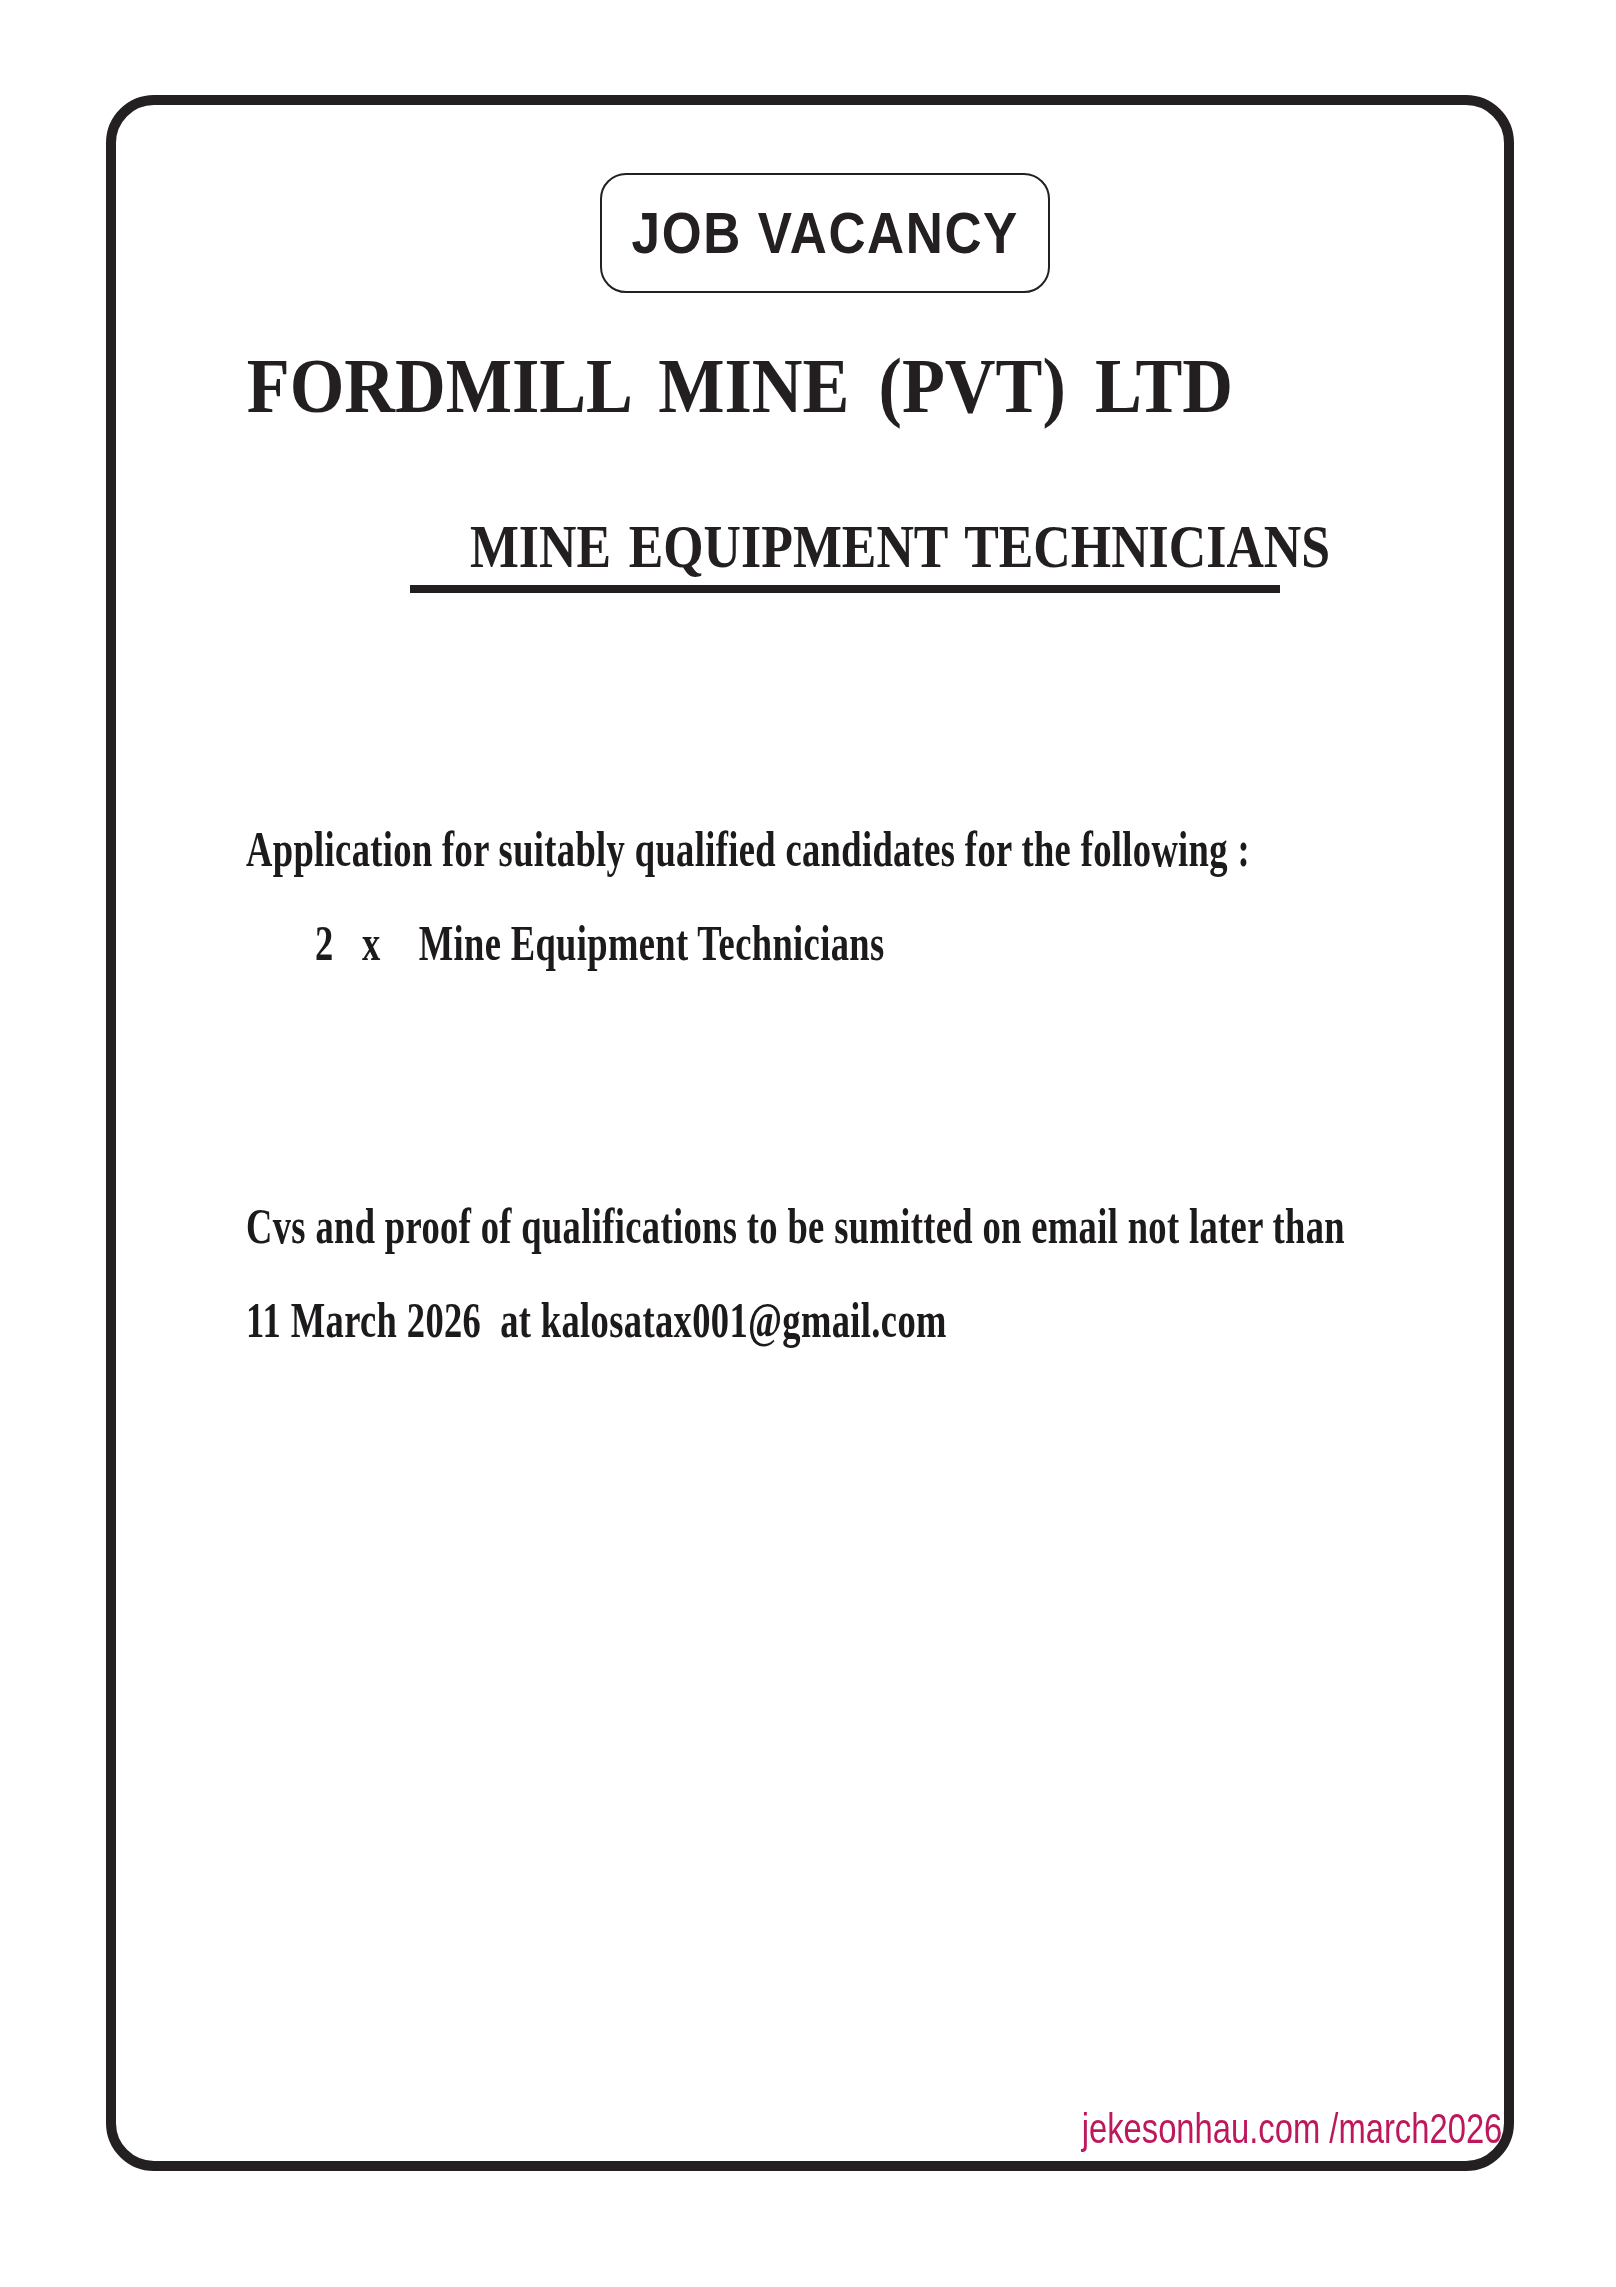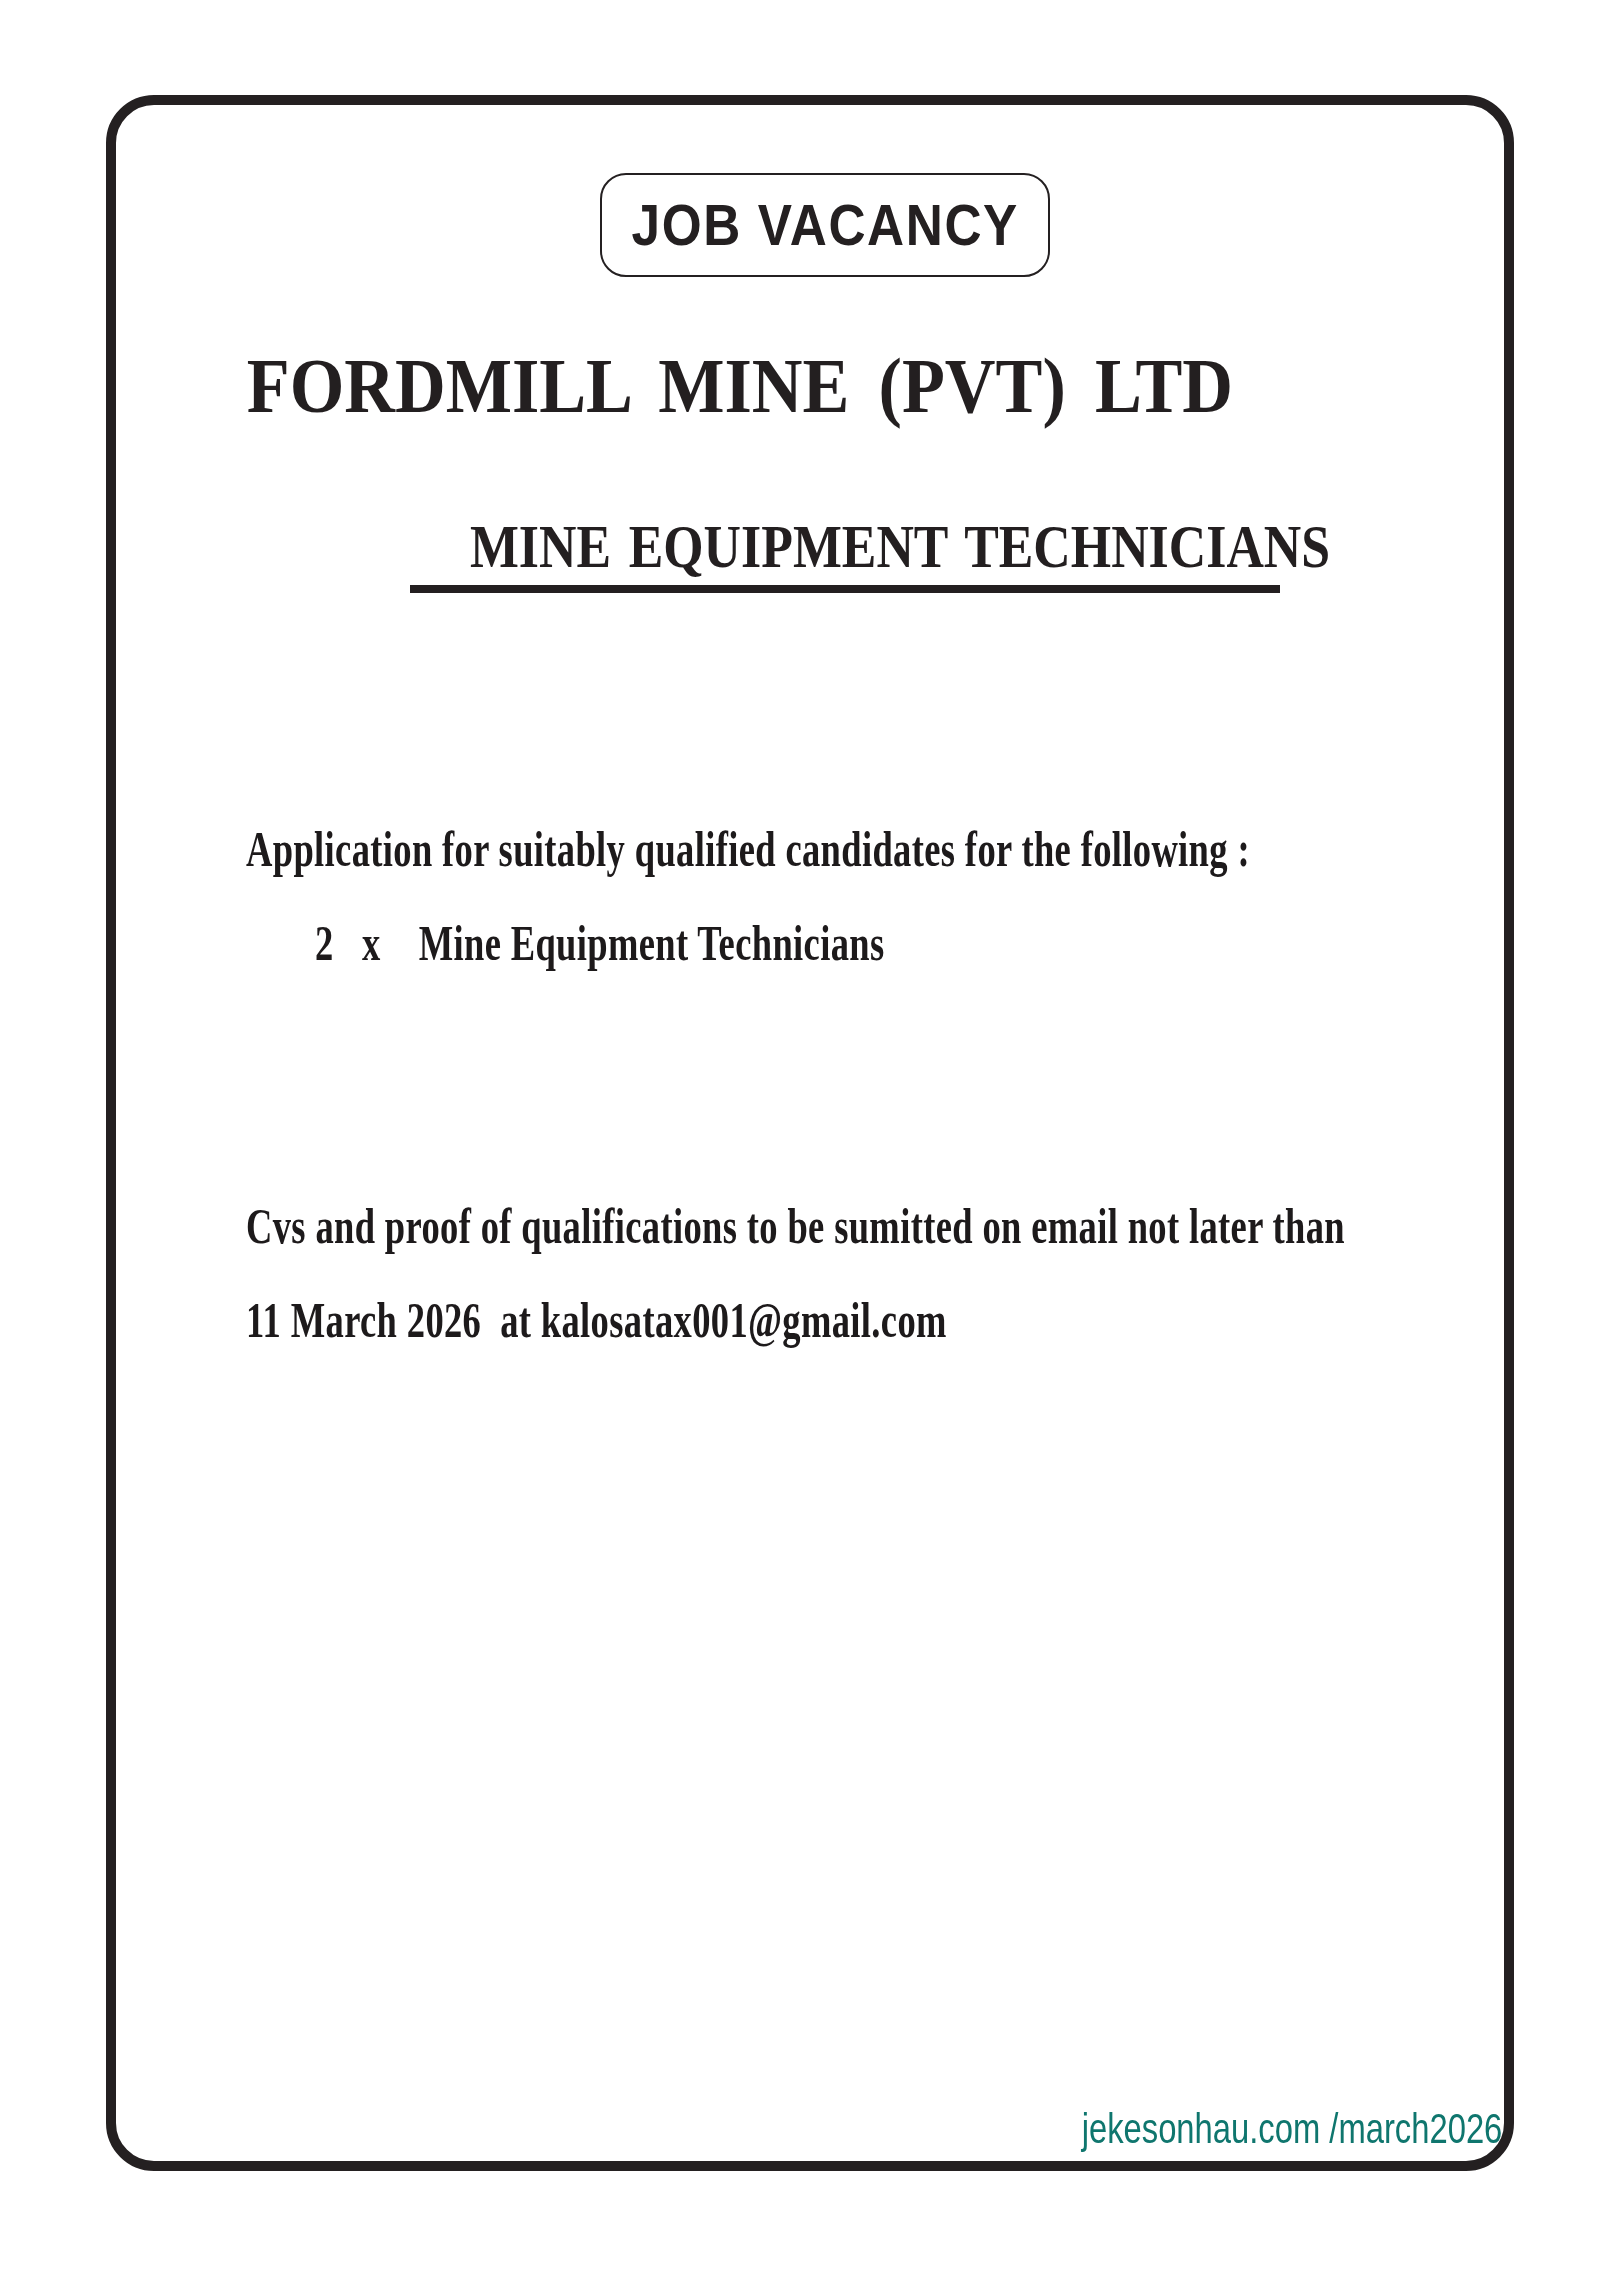--- a/index.html
+++ b/index.html
@@ -20,21 +20,21 @@
     box-sizing: border-box;
     border: 10px solid #242021;
     border-radius: 48px;
     background: #ffffff;
   }
   .badge {
     position: absolute;
     left: 600px;
     top: 173px;
     width: 450px;
-    height: 104px;
+    height: 120px;
     box-sizing: border-box;
     border: 2.8px solid #242021;
     border-radius: 26px;
     display: flex;
     align-items: center;
     justify-content: center;
     background: #ffffff;
   }
   .badge-text {
     font-family: "Liberation Sans", "DejaVu Sans", sans-serif;
@@ -112,21 +112,21 @@
   .l3 { left: 265px; top: 1054px; }
   .l4 { left: 196px; top: 1151px; }
   .l5 { left: 196px; top: 1245px; }
   .footer {
     position: absolute;
     right: 114px;
     top: 2066px;
     font-family: "Liberation Sans", "DejaVu Sans", sans-serif;
     font-size: 42px;
     line-height: 1;
-    color: #0f766e;
+    color: #be185d;
     white-space: pre;
   }
   .footer .sqr {
     display: inline-block;
     transform: scaleX(0.78);
     transform-origin: 100% 50%;
   }
 </style>
 </head>
 <body>

